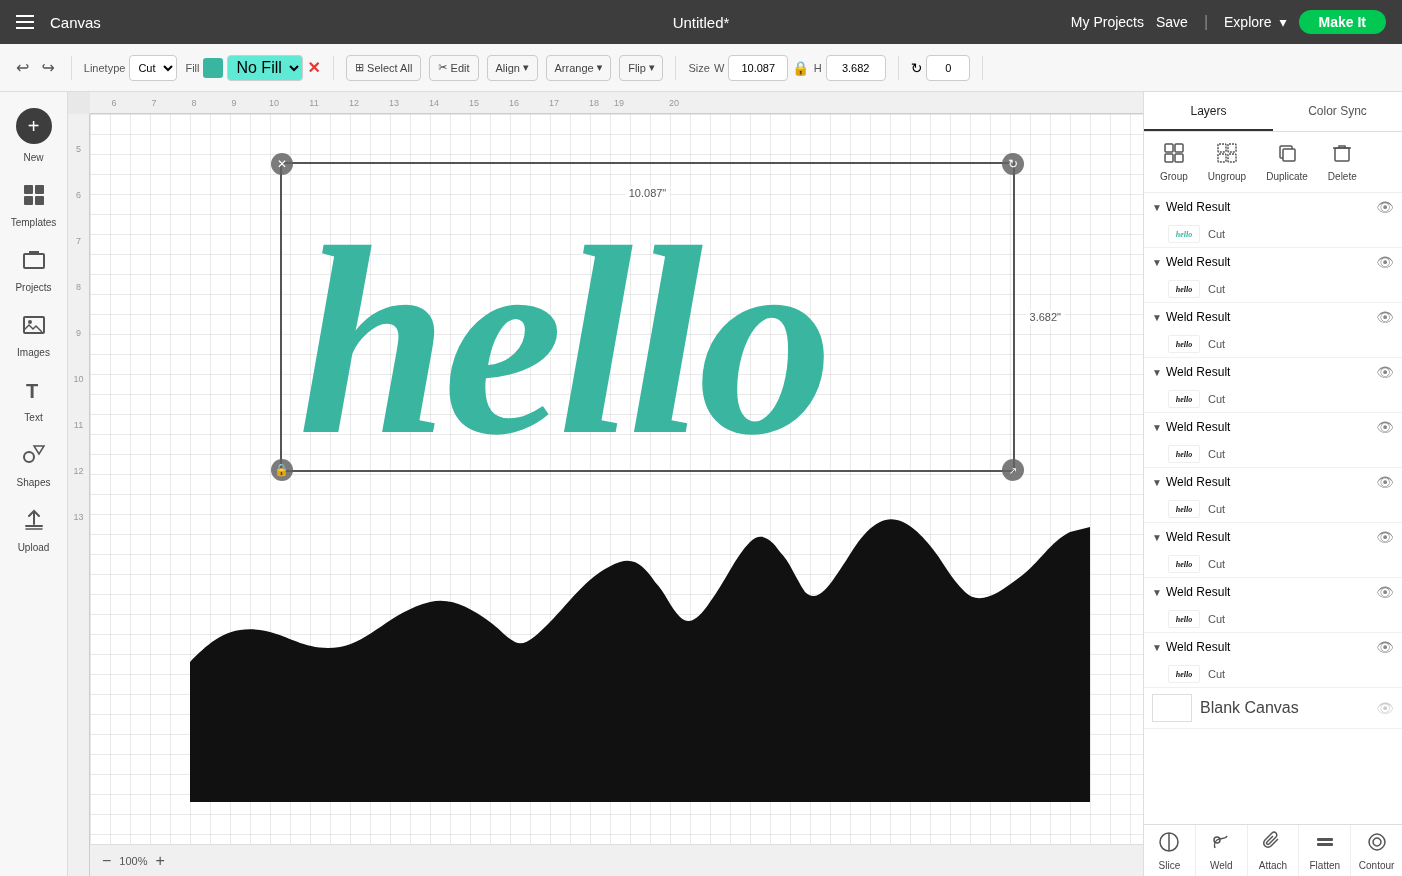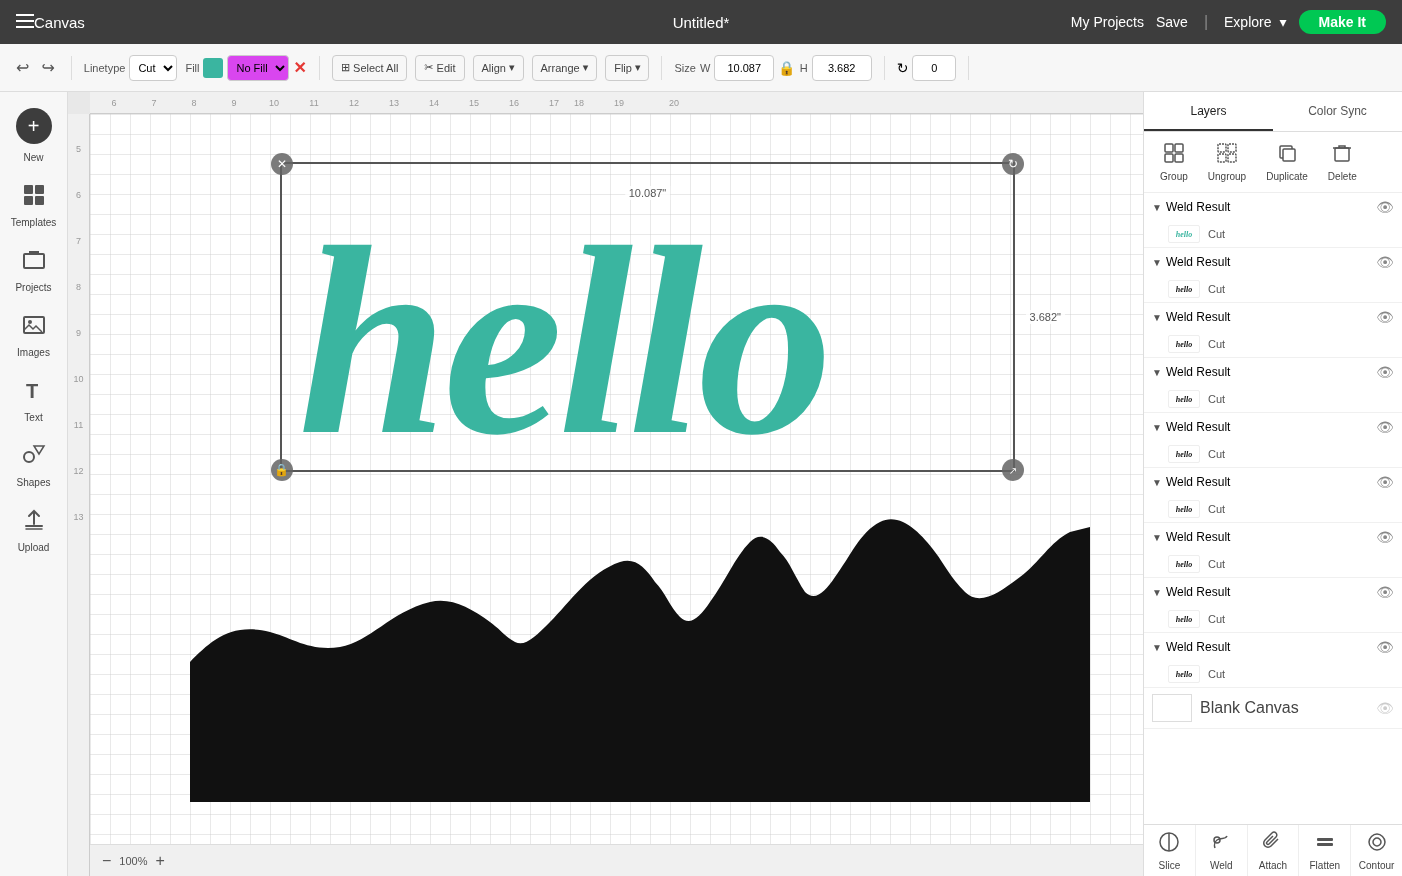--- a/index.html
+++ b/index.html
@@ -10,21 +10,21 @@
       background: #3d3d3d;
       height: 44px;
       display: flex;
       align-items: center;
       padding: 0 16px;
       color: white;
       justify-content: space-between;
       position: relative;
       z-index: 100;
     }
-    .top-nav-left { display: flex; }
+    .top-nav-left { display: flex; align-items: center; gap: 16px; }
     .top-nav-center { position: absolute; left: 50%; transform: translateX(-50%); font-size: 15px; font-weight: 500; color: white; }
     .top-nav-right { display: flex; align-items: center; gap: 12px; }
     .hamburger-icon { display: flex; flex-direction: column; gap: 4px; cursor: pointer; }
     .hamburger-icon span { display: block; width: 18px; height: 2px; background: white; }
     .canvas-logo { color: white; font-size: 15px; font-weight: 500; }
     .nav-link { color: white; font-size: 14px; cursor: pointer; }
     .save-link { color: white; font-size: 14px; cursor: pointer; }
     .pipe { color: #888; margin: 0 4px; }
     .explore-btn { display: flex; align-items: center; gap: 8px; color: white; font-size: 14px; cursor: pointer; }
     .make-it-btn { background: #00c853; color: white; border: none; border-radius: 20px; padding: 4px 20px; font-size: 14px; font-weight: 600; cursor: pointer; }
@@ -39,21 +39,21 @@
       border-bottom: 1px solid #ddd;
       gap: 8px;
       font-size: 12px;
     }
     .toolbar-group { display: flex; align-items: center; gap: 4px; }
     .toolbar-sep { width: 1px; height: 24px; background: #ddd; margin: 0 4px; }
     .undo-btn, .redo-btn { background: none; border: none; cursor: pointer; font-size: 16px; color: #555; padding: 4px; }
     .toolbar-label { font-size: 11px; color: #555; }
     .toolbar-select { border: 1px solid #ccc; border-radius: 4px; padding: 2px 4px; font-size: 11px; background: white; height: 26px; }
     .fill-color-box { width: 20px; height: 20px; border-radius: 3px; cursor: pointer; }
-    .fill-select { border: 1px solid #ccc; border-radius: 4px; padding: 2px 4px; font-size: 11px; background: #d946ef; height: 26px; }
+    .fill-select { border: 1px solid #ccc; border-radius: 4px; padding: 2px 4px; font-size: 16px; background: #5eead4; height: 26px; }
     .red-x { color: #e53935; font-size: 16px; cursor: pointer; font-weight: bold; }
     .toolbar-btn { background: none; border: 1px solid #ccc; border-radius: 4px; padding: 3px 8px; font-size: 11px; cursor: pointer; color: #444; height: 26px; display: flex; align-items: center; gap: 3px; }
     .toolbar-input { border: 1px solid #ccc; border-radius: 4px; padding: 2px 4px; font-size: 11px; width: 60px; height: 26px; text-align: center; }
     .lock-icon { font-size: 14px; color: #555; cursor: pointer; }
     .rotate-icon { font-size: 14px; cursor: pointer; }
 
     
     .main-layout { display: flex; height: calc(876px - 44px - 48px); }
 
     
@@ -449,21 +449,21 @@
         <span style="width:40px;text-align:center;font-size:9px;color:#999;">8</span>
         <span style="width:40px;text-align:center;font-size:9px;color:#999;">9</span>
         <span style="width:40px;text-align:center;font-size:9px;color:#999;">10</span>
         <span style="width:40px;text-align:center;font-size:9px;color:#999;">11</span>
         <span style="width:40px;text-align:center;font-size:9px;color:#999;">12</span>
         <span style="width:40px;text-align:center;font-size:9px;color:#999;">13</span>
         <span style="width:40px;text-align:center;font-size:9px;color:#999;">14</span>
         <span style="width:40px;text-align:center;font-size:9px;color:#999;">15</span>
         <span style="width:40px;text-align:center;font-size:9px;color:#999;">16</span>
         <span style="width:40px;text-align:center;font-size:9px;color:#999;">17</span>
-        <span style="width:40px;font-size:9px;color:#999;">18</span>
+        <span style="width:40px;text-align:center;font-size:9px;color:#999;">18</span>
         <span style="width:40px;text-align:left;font-size:9px;color:#999;">19</span>
         <span style="width:40px;text-align:center;font-size:9px;color:#999;">20</span>
       </div>
     </div>
 
     <div class="ruler-v">
       <div style="display:flex;flex-direction:column;align-items:center;margin-top:30px;gap:0;">
         <span style="height:46px;font-size:9px;color:#999;">5</span>
         <span style="height:46px;font-size:9px;color:#999;">6</span>
         <span style="height:46px;font-size:9px;color:#999;">7</span>

